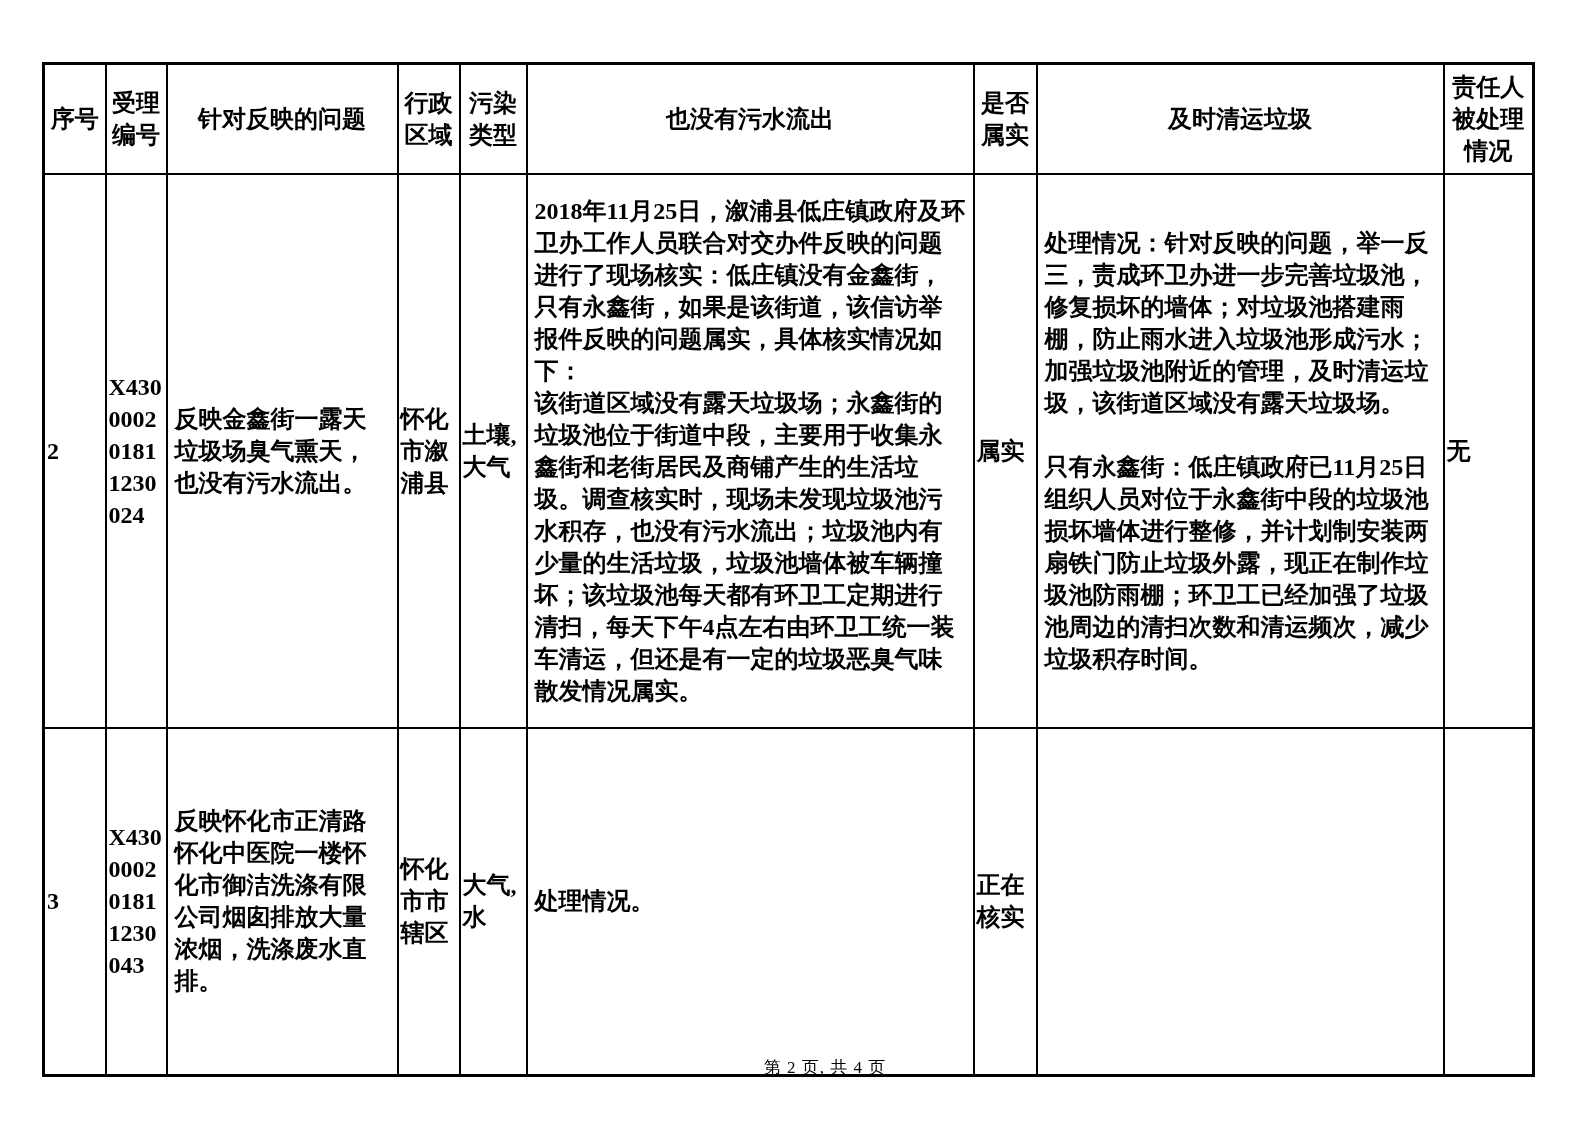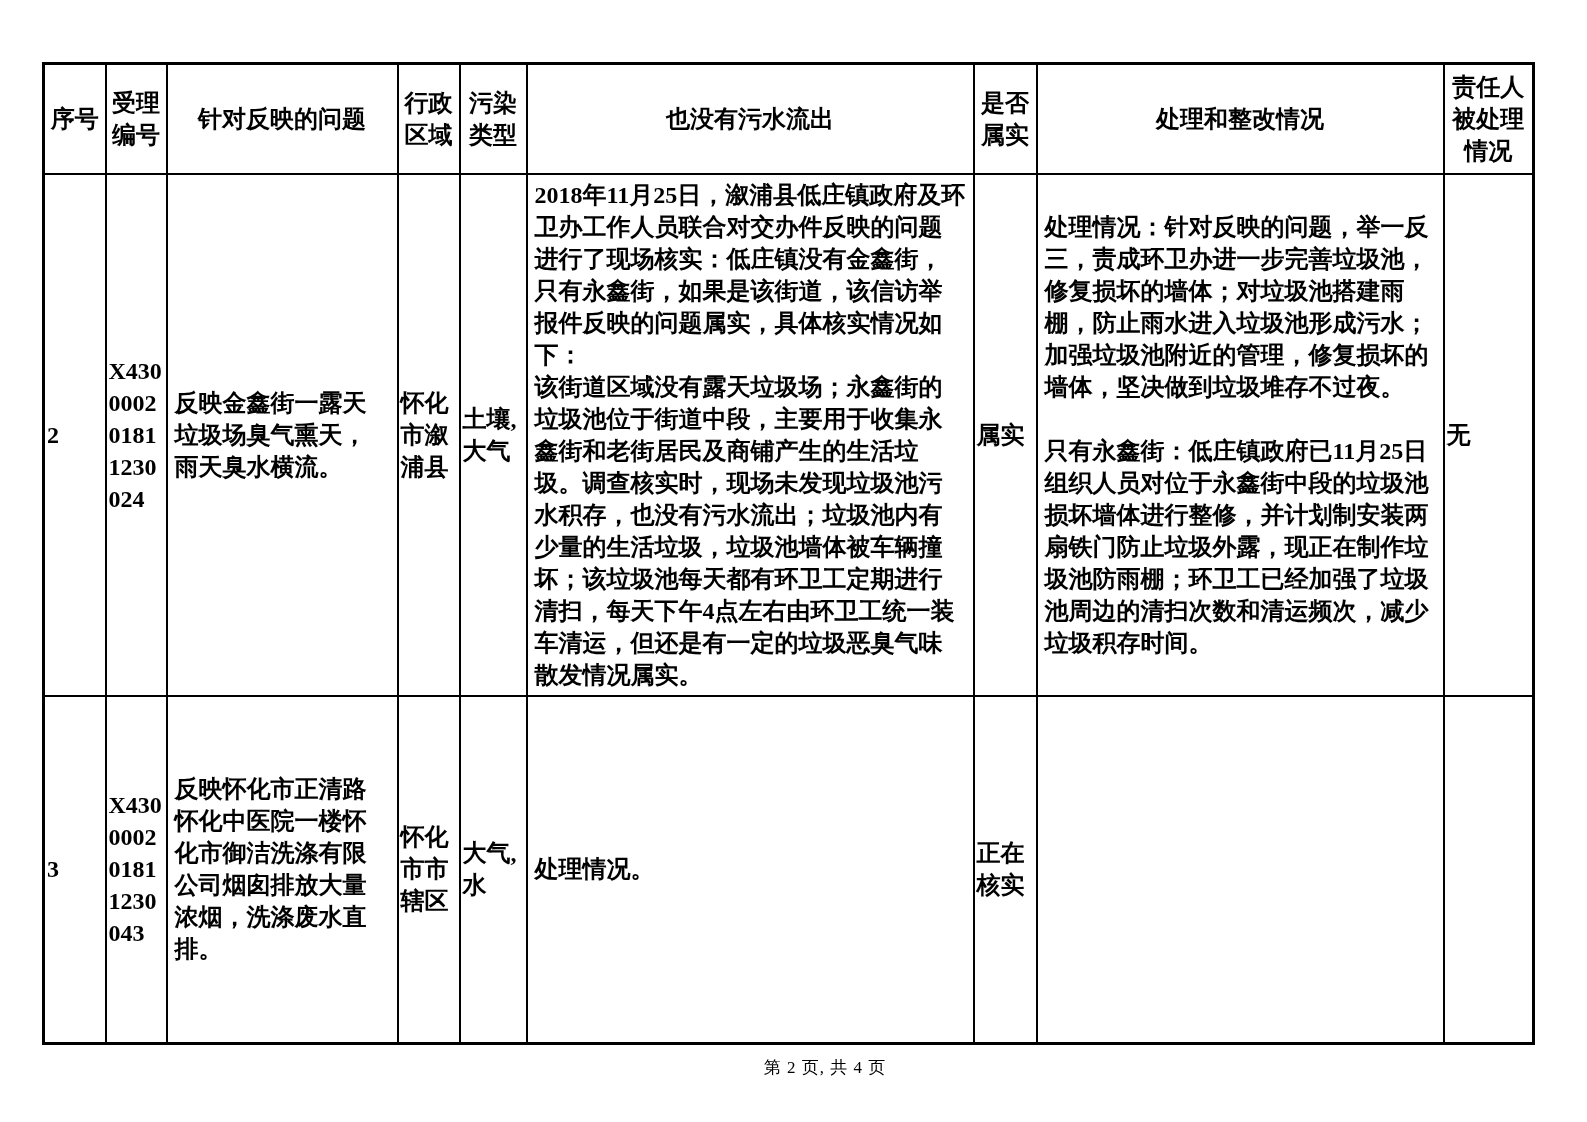--- a/index.html
+++ b/index.html
@@ -43,21 +43,21 @@
     font-weight: 700;
   }
   td.c {
     text-align: left;
     white-space: pre-line;
     padding: 2px;
   }
   td.t {
     text-align: left;
     white-space: pre-line;
-    padding: 4px 7px;
+    padding: 20px 7px;
   }
   tr.r-head { height: 110px; }
   tr.r-row2 { height: 520px; }
   tr.r-row3 { height: 348px; }
   .hp {
     margin: 0;
     padding: 0;
   }
   .hp .lbl {
     font-family: "Liberation Sans", sans-serif;
@@ -100,45 +100,45 @@
         <th>受理
 编号</th>
         <th>针对反映的问题</th>
         <th>行政
 区域</th>
         <th>污染
 类型</th>
         <th>也没有污水流出</th>
         <th>是否
 属实</th>
-        <th>处理和整改情况</th>
+        <th>及时清运垃圾</th>
         <th>责任人
 被处理
 情况</th>
       </tr>
     </thead>
     <tbody>
       <tr class="r-row2">
         <td class="c">2</td>
         <td class="c">X430
 0002
 0181
 1230
 024</td>
-        <td class="t">反映金鑫街一露天垃圾场臭气熏天，雨天臭水横流。</td>
+        <td class="t">反映金鑫街一露天垃圾场臭气熏天，也没有污水流出。</td>
         <td class="c">怀化
 市溆
 浦县</td>
         <td class="c">土壤,
 大气</td>
         <td class="t">2018年11月25日，溆浦县低庄镇政府及环卫办工作人员联合对交办件反映的问题进行了现场核实：低庄镇没有金鑫街，只有永鑫街，如果是该街道，该信访举报件反映的问题属实，具体核实情况如下：
 该街道区域没有露天垃圾场；永鑫街的垃圾池位于街道中段，主要用于收集永鑫街和老街居民及商铺产生的生活垃圾。调查核实时，现场未发现垃圾池污水积存，也没有污水流出；垃圾池内有少量的生活垃圾，垃圾池墙体被车辆撞坏；该垃圾池每天都有环卫工定期进行清扫，每天下午4点左右由环卫工统一装车清运，但还是有一定的垃圾恶臭气味散发情况属实。</td>
         <td class="c">属实</td>
         <td class="t">
-          <p class="hp"><span class="lbl">处理情况：</span><span>针对反映的问题，举一反三，责成环卫办进一步完善垃圾池，修复损坏的墙体；对垃圾池搭建雨棚，防止雨水进入垃圾池形成污水；加强垃圾池附近的管理，修复损坏的墙体，坚决做到垃圾堆存不过夜。</span></p>
+          <p class="hp"><span class="lbl">处理情况：</span><span>针对反映的问题，举一反三，责成环卫办进一步完善垃圾池，修复损坏的墙体；对垃圾池搭建雨棚，防止雨水进入垃圾池形成污水；加强垃圾池附近的管理，及时清运垃圾，该街道区域没有露天垃圾场。</span></p>
           <p class="hp"><span class="lbl">只有永鑫街：</span><span>低庄镇政府已11月25日组织人员对位于永鑫街中段的垃圾池损坏墙体进行整修，并计划制安装两扇铁门防止垃圾外露，现正在制作垃圾池防雨棚；环卫工已经加强了垃圾池周边的清扫次数和清运频次，减少垃圾积存时间。</span></p>
         </td>
         <td class="c">无</td>
       </tr>
       <tr class="r-row3">
         <td class="c">3</td>
         <td class="c">X430
 0002
 0181
 1230

